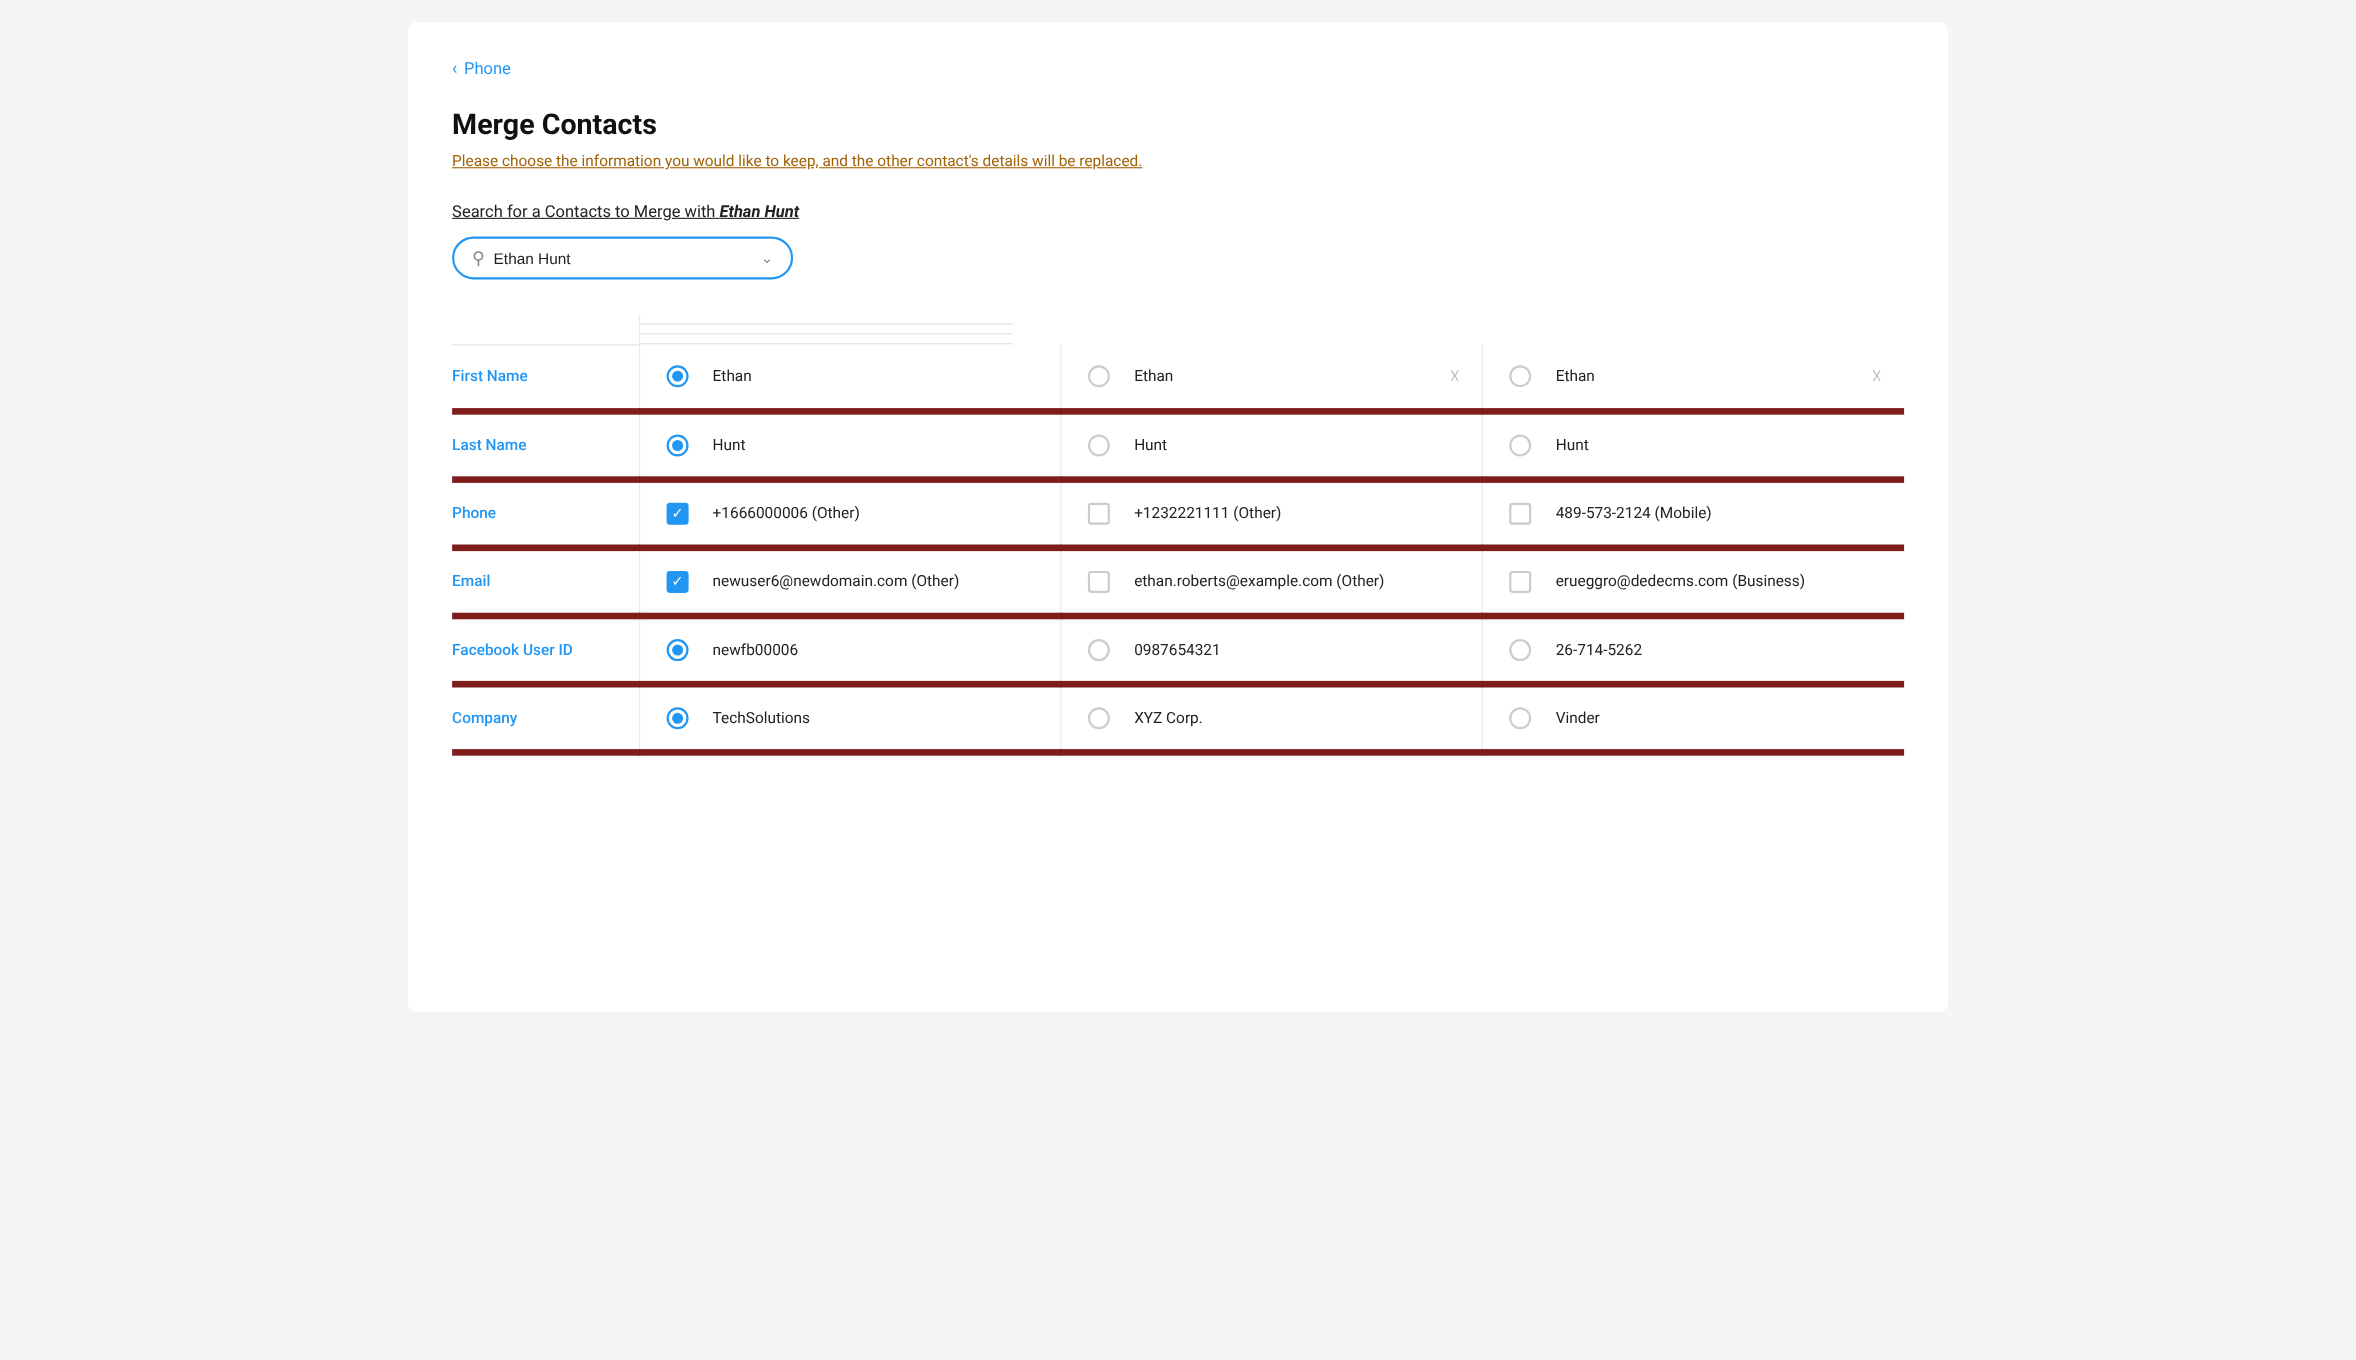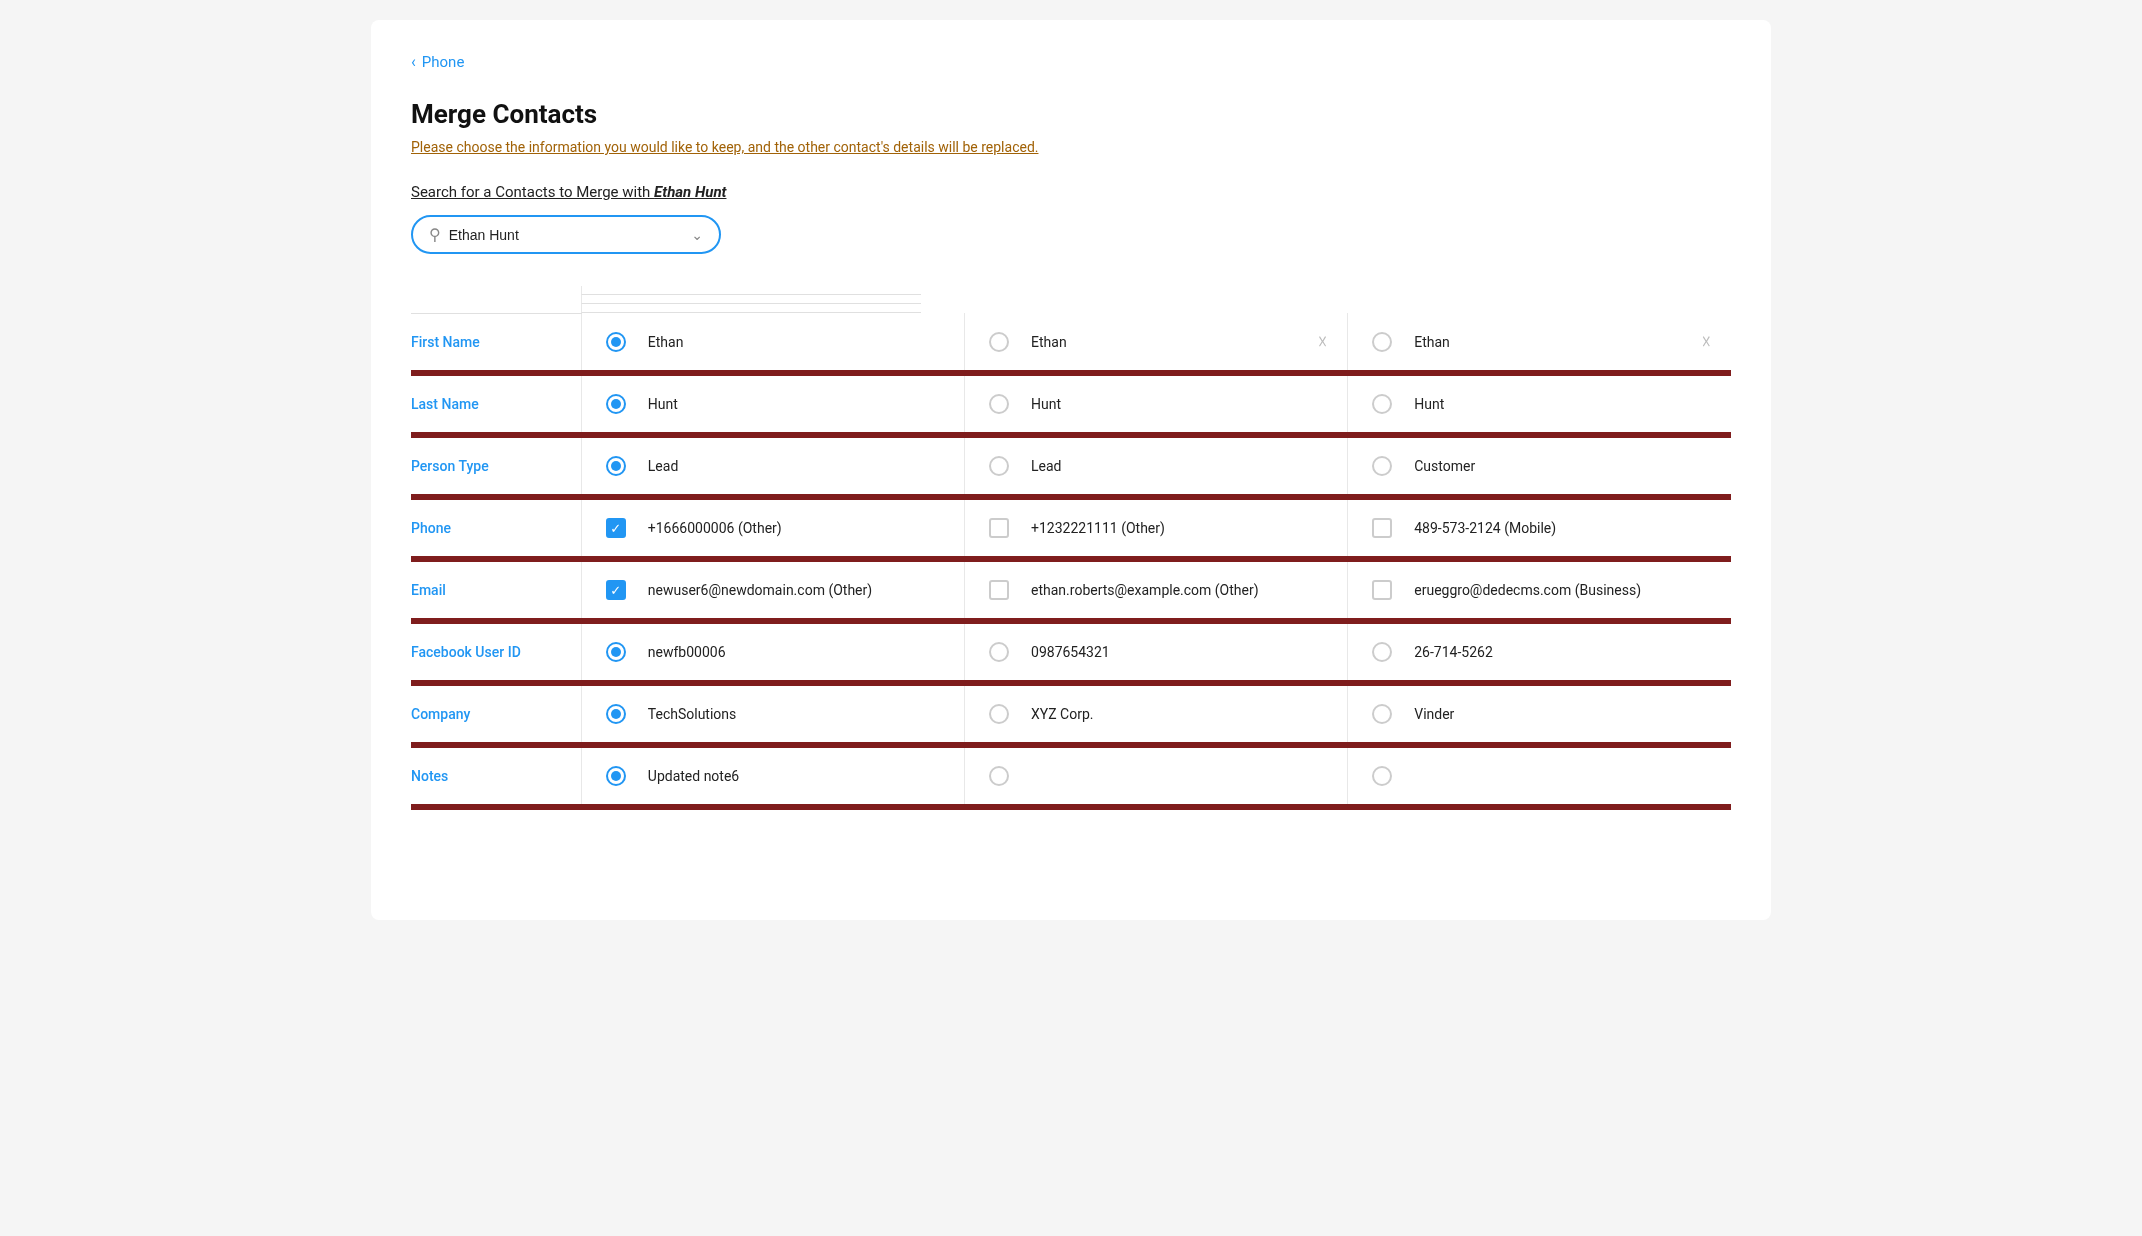--- a/index.html
+++ b/index.html
@@ -268,41 +268,20 @@
             </div>
           </td>
           <td class="col-contact-3">
             <div class="field-row">
               <div class="radio-custom"></div>
               <span class="value">Hunt</span>
             </div>
           </td>
         </tr>
         <tr>
-          <td class="col-label">Person Type</td>
-          <td class="col-contact">
-            <div class="field-row">
-              <div class="radio-custom checked"></div>
-              <span class="value">Lead</span>
-            </div>
-          </td>
-          <td class="col-contact-2">
-            <div class="field-row">
-              <div class="radio-custom"></div>
-              <span class="value">Lead</span>
-            </div>
-          </td>
-          <td class="col-contact-3">
-            <div class="field-row">
-              <div class="radio-custom"></div>
-              <span class="value">Customer</span>
-            </div>
-          </td>
-        </tr>
-        <tr>
           <td class="col-label">Phone</td>
           <td class="col-contact">
             <div class="field-row">
               <div class="checkbox-custom checked">✓</div>
               <span class="value">+1666000006 (Other)</span>
             </div>
           </td>
           <td class="col-contact-2">
             <div class="field-row">
               <div class="checkbox-custom"></div>
@@ -372,35 +351,16 @@
               <span class="value">XYZ Corp.</span>
             </div>
           </td>
           <td class="col-contact-3">
             <div class="field-row">
               <div class="radio-custom"></div>
               <span class="value">Vinder</span>
             </div>
           </td>
         </tr>
-        <tr>
-          <td class="col-label">Notes</td>
-          <td class="col-contact">
-            <div class="field-row">
-              <div class="radio-custom checked"></div>
-              <span class="value">Updated note6</span>
-            </div>
-          </td>
-          <td class="col-contact-2">
-            <div class="field-row">
-              <div class="radio-custom"></div>
-            </div>
-          </td>
-          <td class="col-contact-3">
-            <div class="field-row">
-              <div class="radio-custom"></div>
-            </div>
-          </td>
-        </tr>
       </tbody>
   </table>
 
 </div>
 
 </body></html>

